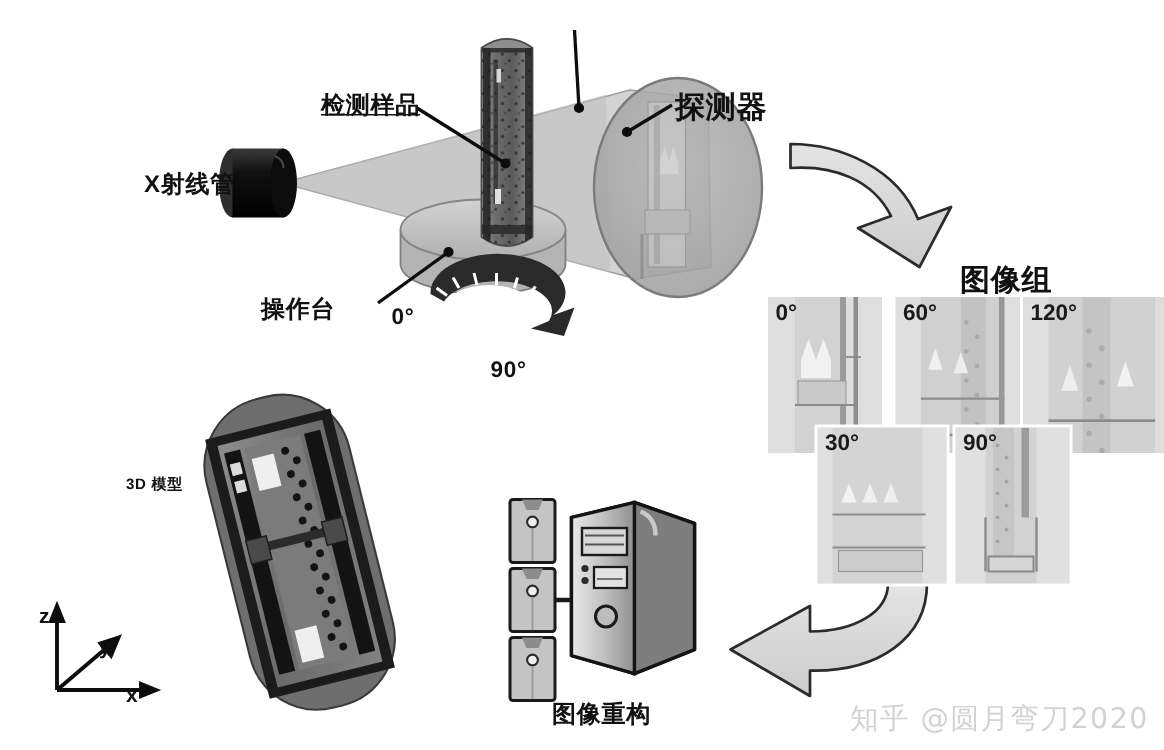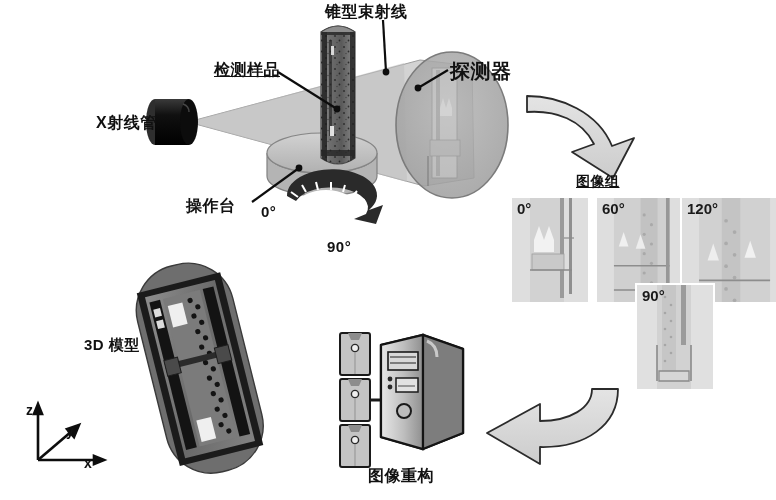--- a/index.html
+++ b/index.html
@@ -17,23 +17,23 @@
     position:absolute;
     font-weight:bold;
     color:#111;
     white-space:nowrap;
     letter-spacing:.5px;
   }
   .lbl-xray{left:48px;top:113px;font-size:16px;margin-left:48px;}
   .lbl-sample{left:214px;top:60px;font-size:16px;text-decoration:underline;}
   .lbl-cone{left:325px;top:2px;font-size:16px;}
   .lbl-detector{left:450px;top:58px;font-size:20px;}
-  .lbl-stage{left:186px;top:196px;font-size:16px;font-family:Liberation Serif, serif;}
-  .lbl-imggroup{left:576px;top:173px;font-size:14px;text-decoration:underline;}
-  .lbl-3d{left:84px;top:336px;font-size:15px;}
+  .lbl-stage{left:174px;top:196px;font-size:16px;font-family:Liberation Serif, serif;}
+  .lbl-imggroup{left:640px;top:173px;font-size:20px;}
+  .lbl-3d{left:84px;top:316px;font-size:10px;}
   .lbl-recon{left:368px;top:466px;font-size:16px;}
   .lbl-deg0{left:261px;top:203px;font-size:15px;font-weight:bold;}
   .lbl-deg90{left:327px;top:238px;font-size:15px;font-weight:bold;}
   .ax-lbl{position:absolute;font-size:14px;font-weight:bold;color:#111;}
   .ax-z{left:26px;top:402px;}
   .ax-y{left:66px;top:423px;}
   .ax-x{left:84px;top:455px;}
 
   svg.layer{position:absolute;left:0;top:0;width:776px;height:500px;}
 
@@ -294,21 +294,20 @@
       <polygon points="38,404 34,414 42,414"></polygon>
       <line x1="38" y1="460" x2="96" y2="460"></line>
       <polygon points="104,460 94,456 94,464"></polygon>
       <line x1="38" y1="460" x2="72" y2="431"></line>
       <polygon points="79,425 67,429 74,437"></polygon>
     </g>
   </svg>
 
   <div class="lbl lbl-xray">X射线管</div>
   <div class="lbl lbl-sample">检测样品</div>
-  <div class="lbl lbl-cone">锥型束射线</div>
   <div class="lbl lbl-detector">探测器</div>
   <div class="lbl lbl-stage">操作台</div>
   <div class="lbl lbl-imggroup">图像组</div>
   <div class="lbl lbl-3d">3D 模型</div>
   <div class="lbl lbl-recon">图像重构</div>
   <div class="lbl lbl-deg0">0°</div>
   <div class="lbl lbl-deg90">90°</div>
 
   <div class="ax-lbl ax-z">z</div>
   <div class="ax-lbl ax-y">y</div>
@@ -368,20 +367,33 @@
           <circle cx="37" cy="72" r="1.3"></circle>
       </g>
       <path d="M44 42 l4 -12 l4 12 z" fill="#f1f1f1"></path>
       <path d="M18 44 l4 -12 l4 12 z" fill="#eeeeee"></path>
       <line x1="12" y1="58" x2="62" y2="58" stroke="#8d8d8d" stroke-width="1.3"></line>
       <line x1="12" y1="80" x2="62" y2="80" stroke="#8d8d8d" stroke-width="1.3"></line>
     </svg>
     <span class="deg">120°</span>
   </div>
 
+  <div class="tile" style="left:545px;top:285px;width:86px;height:104px;">
+    <svg class="xr" viewBox="0 0 86 104" preserveAspectRatio="none">
+      <rect width="86" height="104" fill="#e0e0e0"></rect>
+      <rect x="10" y="0" width="60" height="104" fill="#d4d4d4"></rect>
+      <path d="M16 50 l5 -13 l5 13 z" fill="#f2f2f2"></path>
+      <path d="M30 50 l5 -13 l5 13 z" fill="#f0f0f0"></path>
+      <path d="M44 50 l5 -13 l5 13 z" fill="#eeeeee"></path>
+      <line x1="10" y1="58" x2="72" y2="58" stroke="#8d8d8d" stroke-width="1.4"></line>
+      <line x1="10" y1="80" x2="72" y2="80" stroke="#8d8d8d" stroke-width="1.4"></line>
+      <rect x="14" y="82" width="56" height="14" fill="#cccccc" stroke="#9a9a9a" stroke-width="0.8"></rect>
+    </svg>
+    <span class="deg">30°</span>
+  </div>
 
   <div class="tile" style="left:637px;top:285px;width:76px;height:104px;">
     <svg class="xr" viewBox="0 0 76 104" preserveAspectRatio="none">
       <rect width="76" height="104" fill="#e0e0e0"></rect>
       <rect x="20" y="0" width="34" height="104" fill="#d2d2d2"></rect>
       <rect x="25" y="0" width="14" height="88" fill="#c6c6c6"></rect>
       <g fill="#a6a6a6">
         <circle cx="28" cy="12" r="1.3"></circle>
           <circle cx="34" cy="20" r="1.3"></circle>
         <circle cx="28" cy="28" r="1.3"></circle>
@@ -394,13 +406,14 @@
       </g>
       <rect x="44" y="0" width="5" height="60" fill="#9b9b9b"></rect>
       <path d="M22 86 h30 v10 h-30 z" fill="#d6d6d6" stroke="#8a8a8a" stroke-width="1.3"></path>
       <line x1="20" y1="60" x2="20" y2="96" stroke="#8a8a8a" stroke-width="1.6"></line>
       <line x1="54" y1="60" x2="54" y2="96" stroke="#8a8a8a" stroke-width="1.6"></line>
     </svg>
     <span class="deg">90°</span>
   </div>
 
 
+  <div class="wm">知乎 @圆月弯刀2020</div>
 </div>
 
 </body></html>

